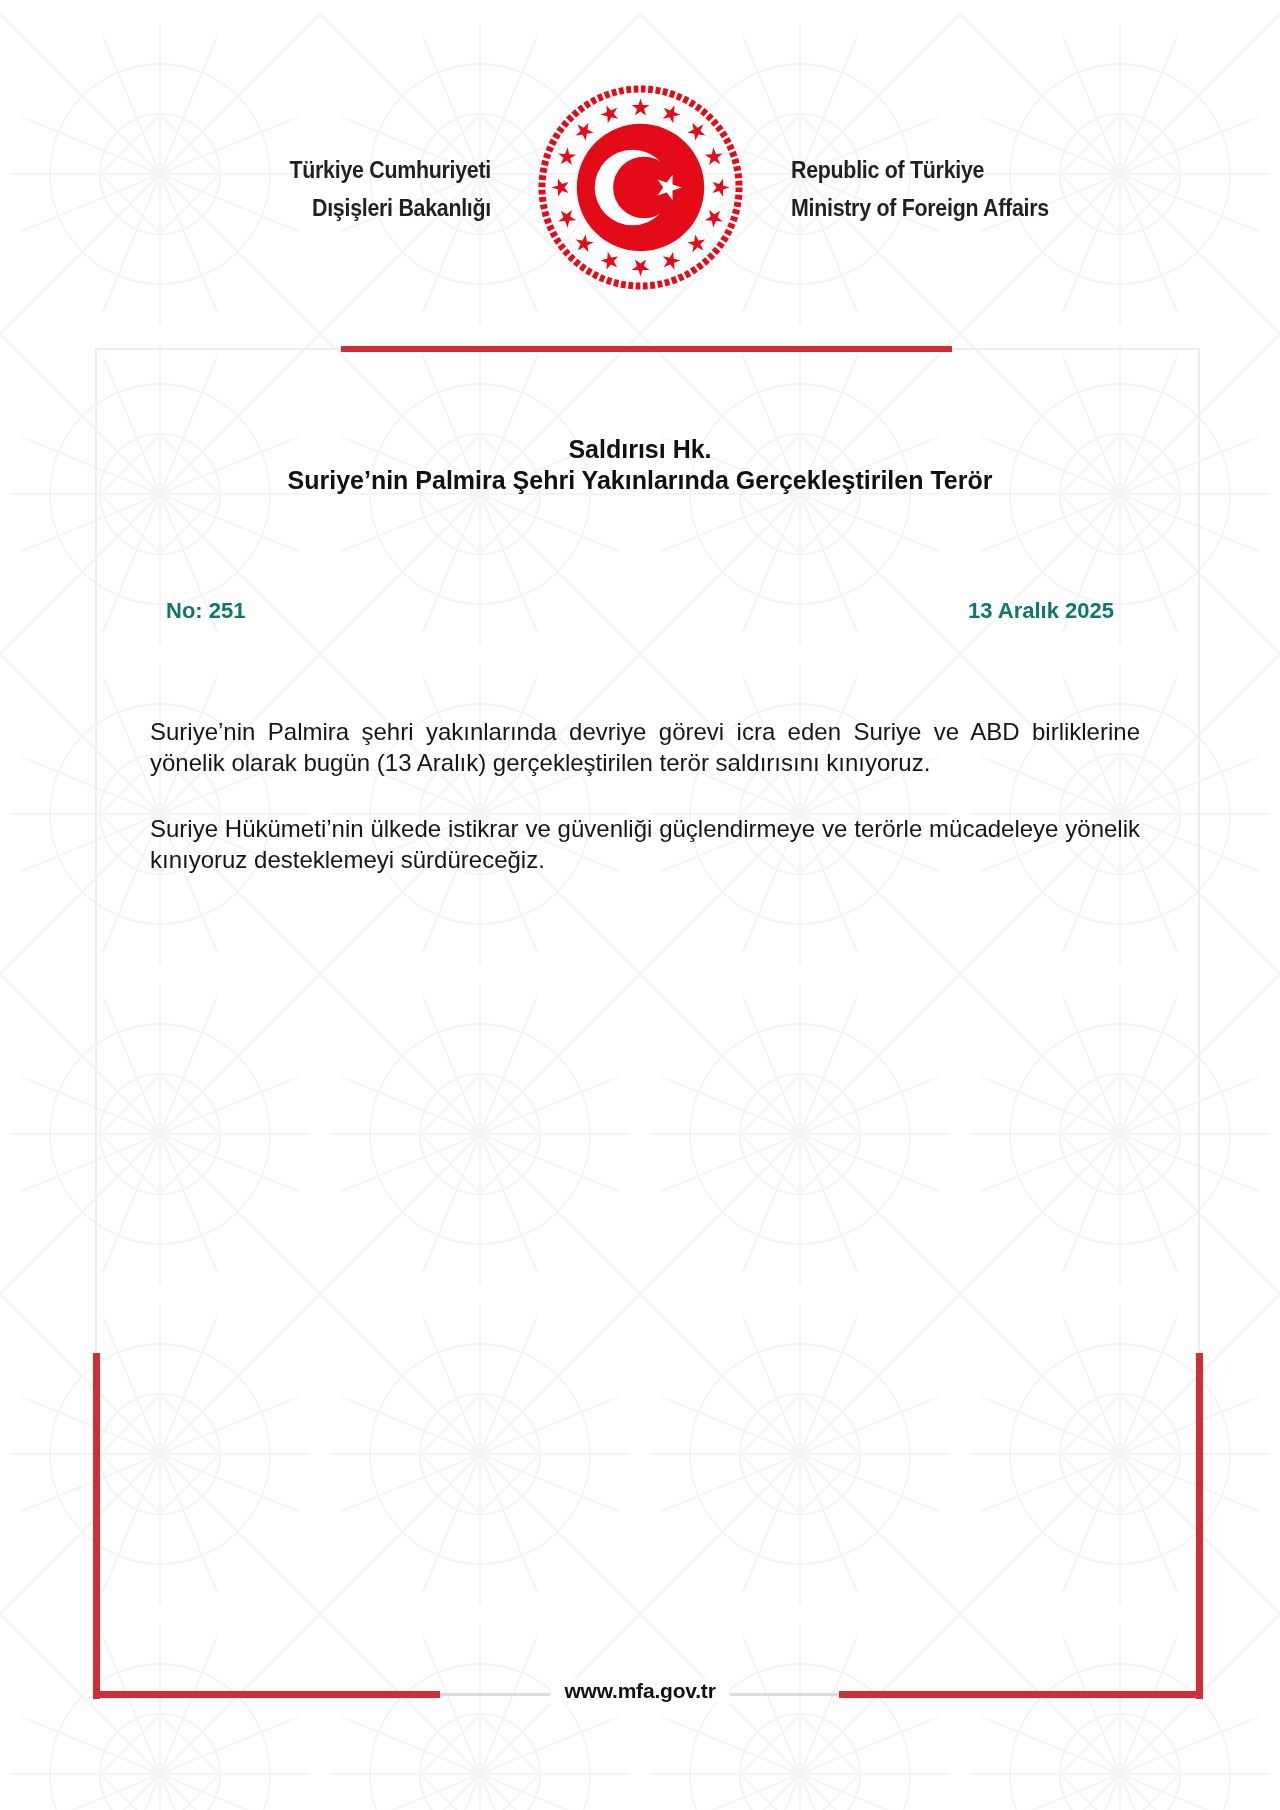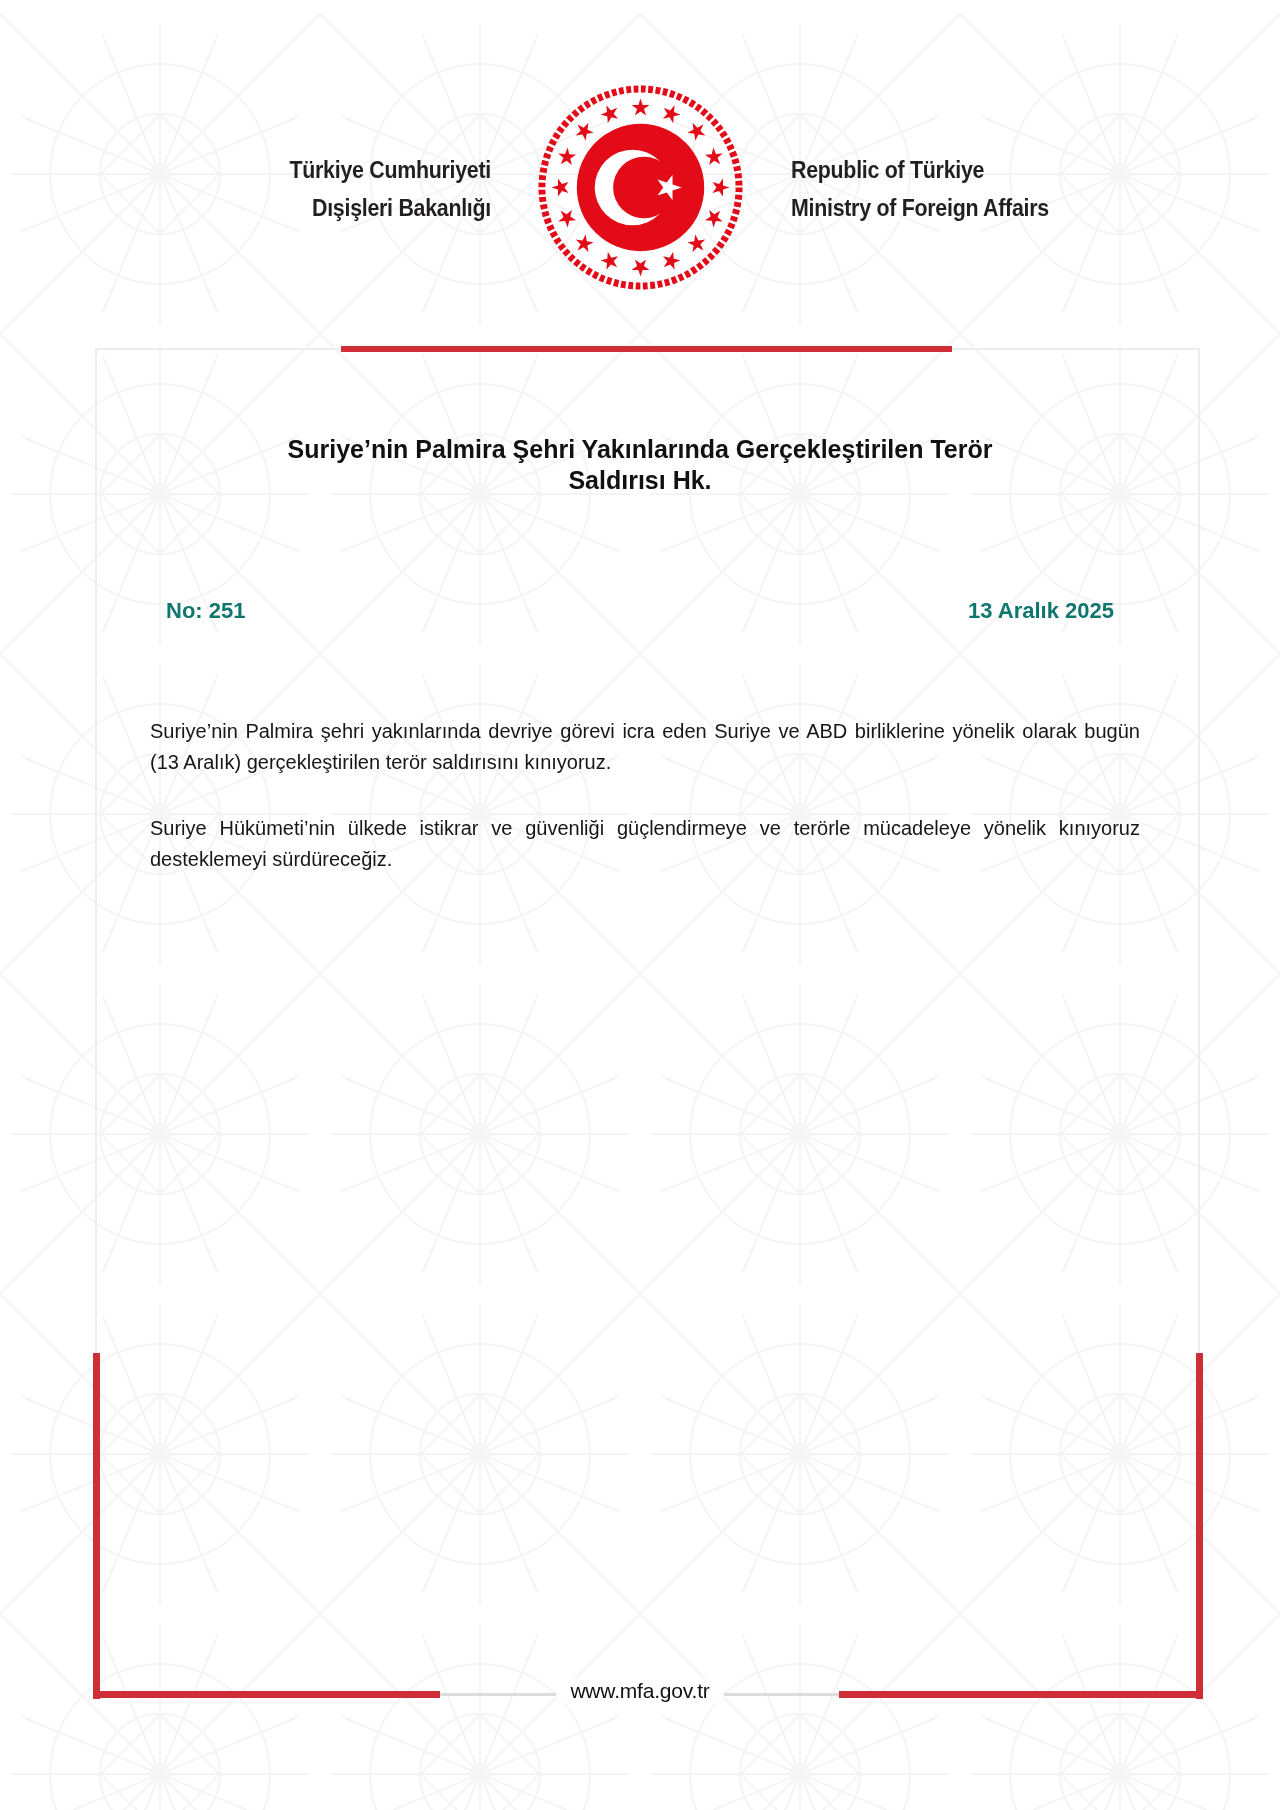--- a/index.html
+++ b/index.html
@@ -39,28 +39,28 @@
 
   
   .doc-title {
     left:150px; top:420px; width:980px; text-align:center;
     font-size:25px; font-weight:bold; line-height:31px; color:#111;
   }
   .meta-row { left:166px; top:584px; width:966px; height:28px; font-size:22px; font-weight:bold; color:#0f766e; }
   .meta-no   { position:absolute; left:0; top:0; }
   .meta-date { position:absolute; right:18px; top:0; }
 
-  .body-text { left:150px; top:702px; width:990px; font-size:20px; line-height:31px; color:#161616; }
+  .body-text { left:150px; top:702px; width:990px; font-size:24px; line-height:31px; color:#161616; }
   .body-text p { margin:0 0 35px 0; text-align:justify; }
 
   
   .footer-url-row { left:0; top:1665px; width:1280px; text-align:center; }
   .footer-url {
     display:inline-block; background:#ffffff; padding:0 14px;
-    font-size:21px; font-weight:normal; color:#111; letter-spacing:-0.2px;
+    font-size:21px; font-weight:bold; color:#111; letter-spacing:-0.2px;
   }
 </style>
 </head>
 <body>
 
 <div class="page">
 
   <svg class="bg-pattern" width="1280" height="1810" viewBox="0 0 1280 1810" aria-hidden="true">
     <defs>
       <pattern id="geo" width="320" height="320" patternUnits="userSpaceOnUse">
@@ -131,22 +131,22 @@
 
   <div class="layer frame"></div>
   <div class="layer red-seg seg-top"></div>
   <div class="layer red-seg seg-left-v"></div>
   <div class="layer red-seg seg-right-v"></div>
   <div class="layer seg-bottom-gray"></div>
   <div class="layer red-seg seg-bottom-l"></div>
   <div class="layer red-seg seg-bottom-r"></div>
 
   <div class="layer doc-title">
+    <div>Saldırısı Hk.</div>
     <div>Suriye’nin Palmira Şehri Yakınlarında Gerçekleştirilen Terör</div>
-    <div>Saldırısı Hk.</div>
   </div>
 
   <div class="layer meta-row">
     <span class="meta-no">No: 251</span>
     <span class="meta-date">13 Aralık 2025</span>
   </div>
 
   <div class="layer body-text">
     <p>Suriye’nin Palmira şehri yakınlarında devriye görevi icra eden Suriye ve ABD birliklerine yönelik olarak bugün (13 Aralık) gerçekleştirilen terör saldırısını kınıyoruz.</p>
     <p>Suriye Hükümeti’nin ülkede istikrar ve güvenliği güçlendirmeye ve terörle mücadeleye yönelik kınıyoruz desteklemeyi sürdüreceğiz.</p>

